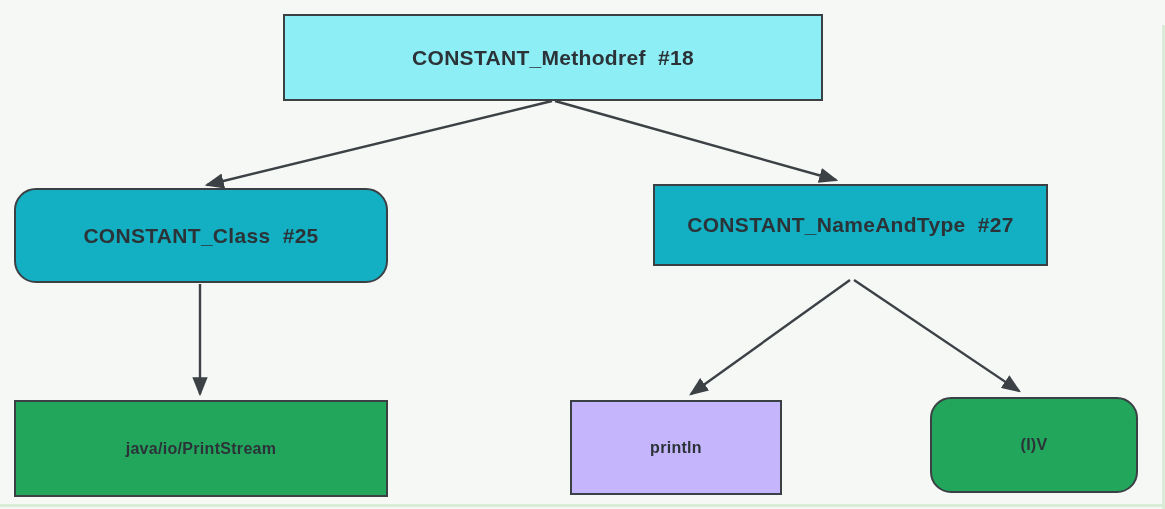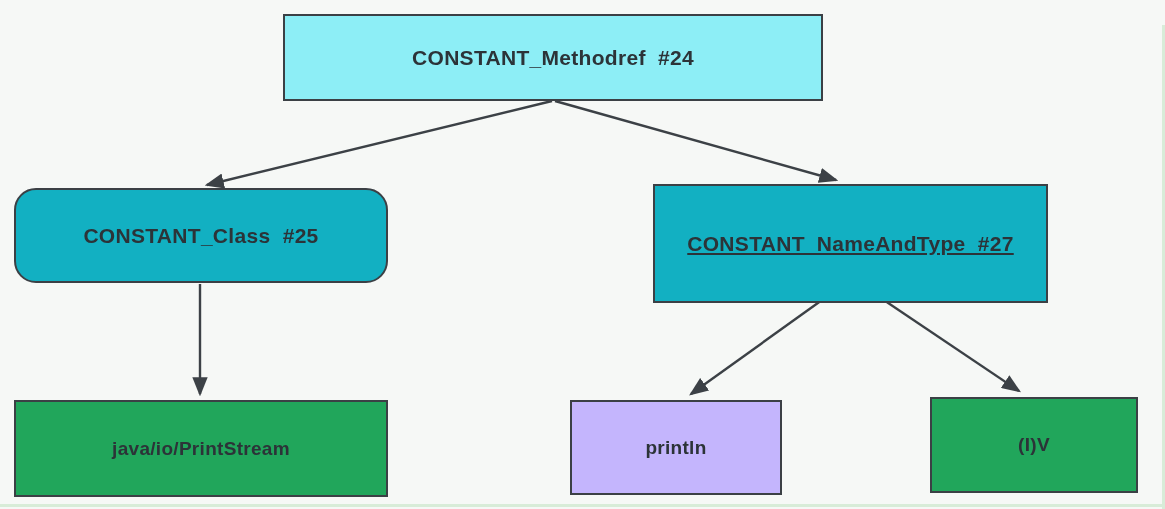--- a/index.html
+++ b/index.html
@@ -30,25 +30,25 @@
     display: flex;
     align-items: center;
     justify-content: center;
     font-weight: bold;
     color: #2c3338;
     white-space: pre;
     letter-spacing: 0.3px;
   }
   .node .label { text-align: center; }
   .lvl-top, .lvl-mid { font-size: 21px; }
-  .lvl-leaf { font-size: 19px; }
+  .lvl-leaf { font-size: 16px; }
 
   #n-methodref   { left: 283px; top: 14px;  width: 540px; height: 87px; }
   #n-class       { left: 14px;  top: 188px; width: 374px; height: 95px; }
-  #n-nameandtype { left: 653px; top: 184px; width: 395px; height: 119px; text-decoration: underline; }
+  #n-nameandtype { left: 653px; top: 184px; width: 395px; height: 82px; }
   #n-printstream { left: 14px;  top: 400px; width: 374px; height: 97px; }
   #n-println     { left: 570px; top: 400px; width: 212px; height: 95px; }
   #n-iv          { left: 930px; top: 397px; width: 208px; height: 96px; }
 
   
   .frame-strip-bottom {
     position: absolute;
     left: 0; right: 0; bottom: 2px;
     height: 3px;
     background: #d8ecd8;
@@ -72,39 +72,39 @@
       </marker>
     </defs>
     <line x1="552" y1="101" x2="207" y2="185" stroke="#3c4146" stroke-width="2.4" marker-end="url(#arrowhead)"></line>
     <line x1="555" y1="101" x2="836" y2="180" stroke="#3c4146" stroke-width="2.4" marker-end="url(#arrowhead)"></line>
     <line x1="200" y1="284" x2="200" y2="394" stroke="#3c4146" stroke-width="2.4" marker-end="url(#arrowhead)"></line>
     <line x1="850" y1="280" x2="691" y2="394" stroke="#3c4146" stroke-width="2.4" marker-end="url(#arrowhead)"></line>
     <line x1="854" y1="280" x2="1019" y2="391" stroke="#3c4146" stroke-width="2.4" marker-end="url(#arrowhead)"></line>
   </svg>
 
   <div class="node lvl-top" id="n-methodref" style="background-color: rgb(141, 238, 246);">
-    <span class="label">CONSTANT_Methodref  #24</span>
+    <span class="label">CONSTANT_Methodref  #18</span>
   </div>
 
   <div class="node lvl-mid" id="n-class" style="background-color: rgb(18, 176, 194); border-radius: 22px;">
     <span class="label">CONSTANT_Class  #25</span>
   </div>
 
   <div class="node lvl-mid" id="n-nameandtype" style="background-color: rgb(18, 176, 194);">
     <span class="label">CONSTANT_NameAndType  #27</span>
   </div>
 
   <div class="node lvl-leaf" id="n-printstream" style="background-color: rgb(33, 166, 91);">
     <span class="label">java/io/PrintStream</span>
   </div>
 
   <div class="node lvl-leaf" id="n-println" style="background-color: #c4b5fd;">
     <span class="label">println</span>
   </div>
 
-  <div class="node lvl-leaf" id="n-iv" style="background-color: rgb(33, 166, 91);">
+  <div class="node lvl-leaf" id="n-iv" style="background-color: rgb(33, 166, 91); border-radius: 21px;">
     <span class="label">(I)V</span>
   </div>
 
   <div class="frame-strip-bottom"></div>
   <div class="frame-strip-right"></div>
 
 </div>
 
 </body></html>

